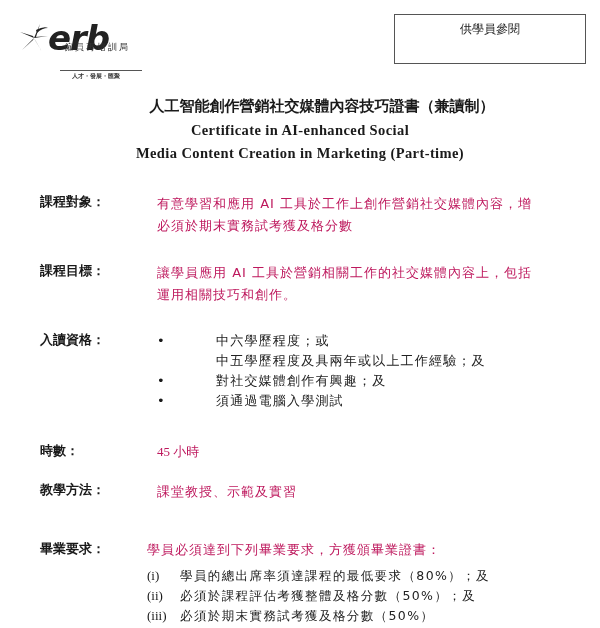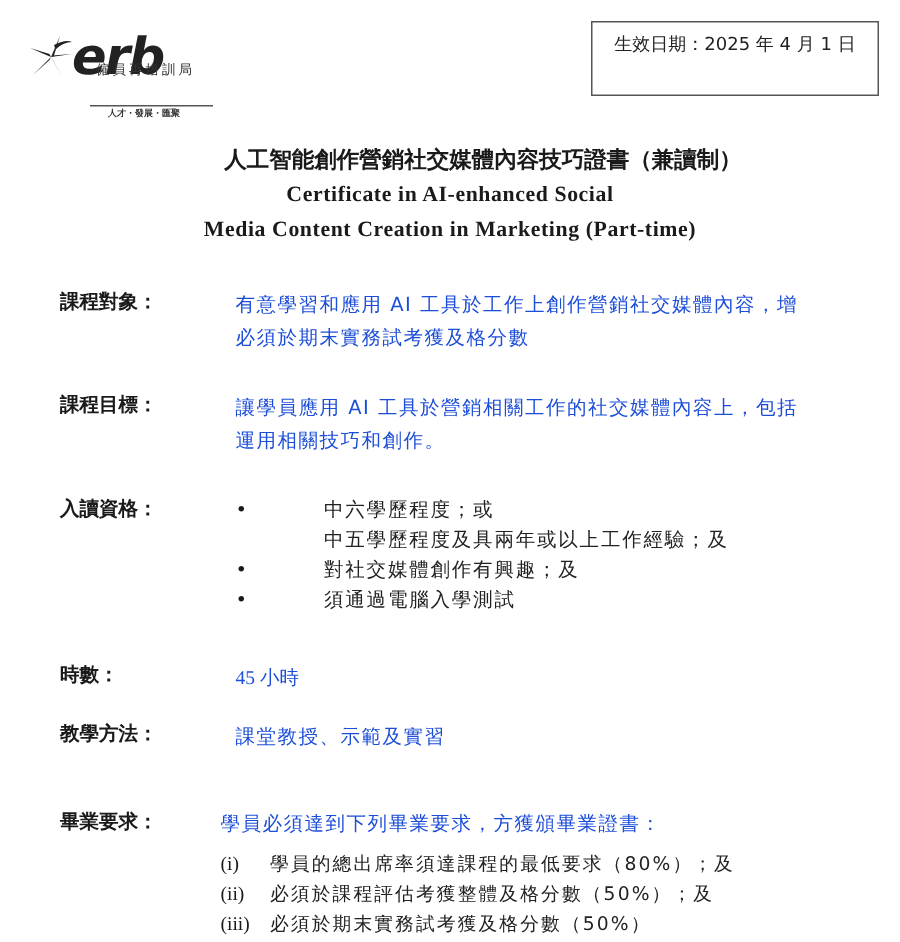--- a/index.html
+++ b/index.html
@@ -8,21 +8,21 @@
   .logo{left:18px;top:18px;width:140px;height:62px;}
   .logo-word{position:absolute;left:30px;top:0;font-family:"DejaVu Sans",sans-serif;font-style:italic;font-weight:bold;font-size:34px;color:#222;letter-spacing:-1px;line-height:40px;}
   .logo-star{position:absolute;left:0;top:4px;width:32px;height:32px;}
   .logo-cn{position:absolute;left:46px;top:24px;font-size:9px;color:#333;letter-spacing:2px;line-height:11px;}
   .logo-line{position:absolute;left:42px;top:52px;width:82px;height:1px;background:#555;}
   .logo-tag{position:absolute;left:54px;top:54px;font-size:6px;color:#333;font-weight:bold;line-height:8px;}
   .stamp{left:394px;top:14px;width:192px;height:50px;border:1.5px solid #555;box-sizing:border-box;text-align:center;font-size:12px;line-height:18px;padding-top:5px;color:#222;}
   .title-cn{left:0;width:600px;top:96px;text-align:center;font-size:15px;font-weight:bold;line-height:20px;margin-left:22px;}
   .title-en{left:0;width:600px;text-align:center;font-family:"Liberation Serif",serif;font-weight:bold;font-size:14.5px;line-height:20px;letter-spacing:.4px;}
   .label{left:40px;font-size:13px;font-weight:bold;line-height:20px;}
-  .val{left:157px;font-size:13px;line-height:22px;color:#1d4ed8;letter-spacing:1px;}
+  .val{left:157px;font-size:13px;line-height:22px;color:#be185d;letter-spacing:1px;}
   .bullet{left:157px;font-size:13px;line-height:22px;}
   .btext{left:180px;font-size:13px;line-height:22px;color:#222;letter-spacing:1.2px;margin-left:36px;}
   .rnum{left:147px;font-family:"Liberation Serif",serif;font-size:13px;line-height:20px;}
   .rtext{left:180px;font-size:12.5px;line-height:20px;color:#222;letter-spacing:1.4px;}
   .serif{font-family:"Liberation Serif",serif;}
 </style>
 </head>
 <body>
 
 <div class="abs logo">
@@ -34,21 +34,21 @@
     <path d="M16 16 L30 14 L17 15 Z" fill="#222"></path>
     <path d="M18 8 Q26 4 30 6 Q24 6 19 11 Z" fill="#222"></path>
   </svg>
   <div class="logo-word">erb</div>
   <div class="logo-cn">僱員再培訓局</div>
   <div class="logo-line"></div>
   <div class="logo-tag">人才・發展・匯聚</div>
 </div>
 
 <div class="abs stamp">
-  <div>生效日期：2025 年 4 月 1 日</div>
+  <div>供學員參閱</div>
 </div>
 
 <div class="abs title-cn">人工智能創作營銷社交媒體內容技巧證書（兼讀制）</div>
 <div class="abs title-en" style="top:120px">Certificate in AI-enhanced Social</div>
 <div class="abs title-en" style="top:143px">Media Content Creation in Marketing (Part-time)</div>
 
 <div class="abs label" style="top:192px">課程對象：</div>
 <div class="abs val" style="top:193px">有意學習和應用 AI 工具於工作上創作營銷社交媒體內容，增</div>
 <div class="abs val" style="top:215px">必須於期末實務試考獲及格分數</div>
 

